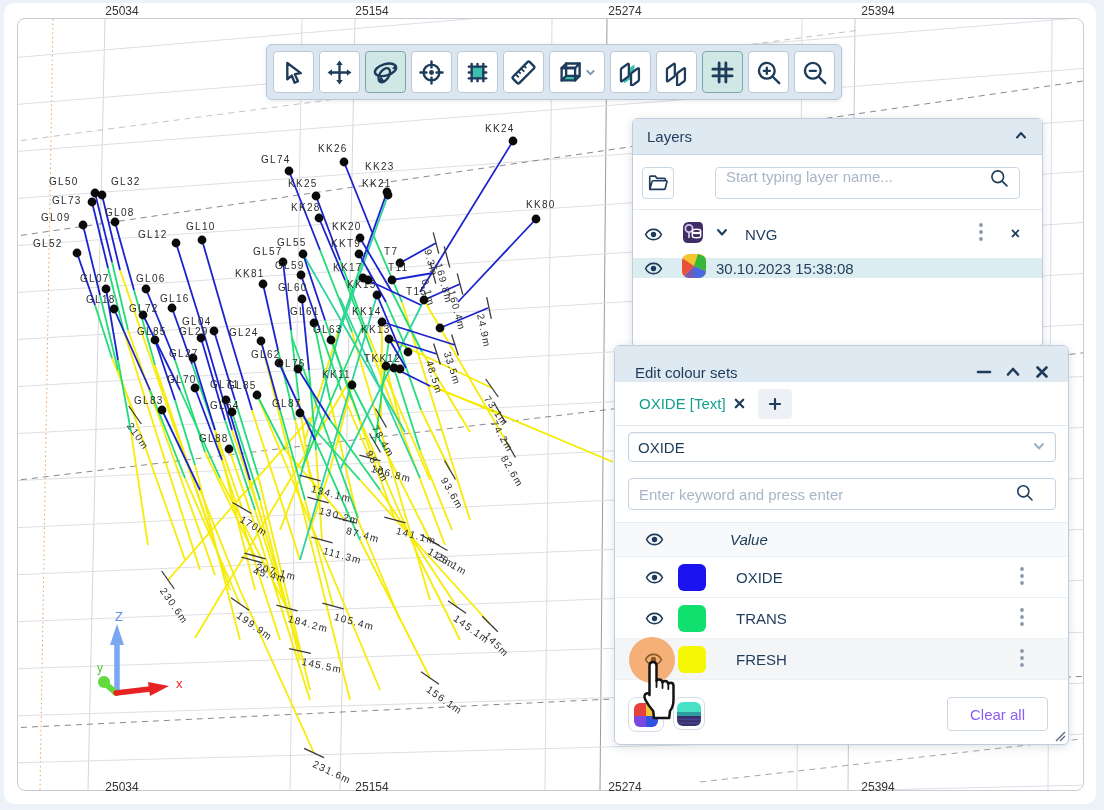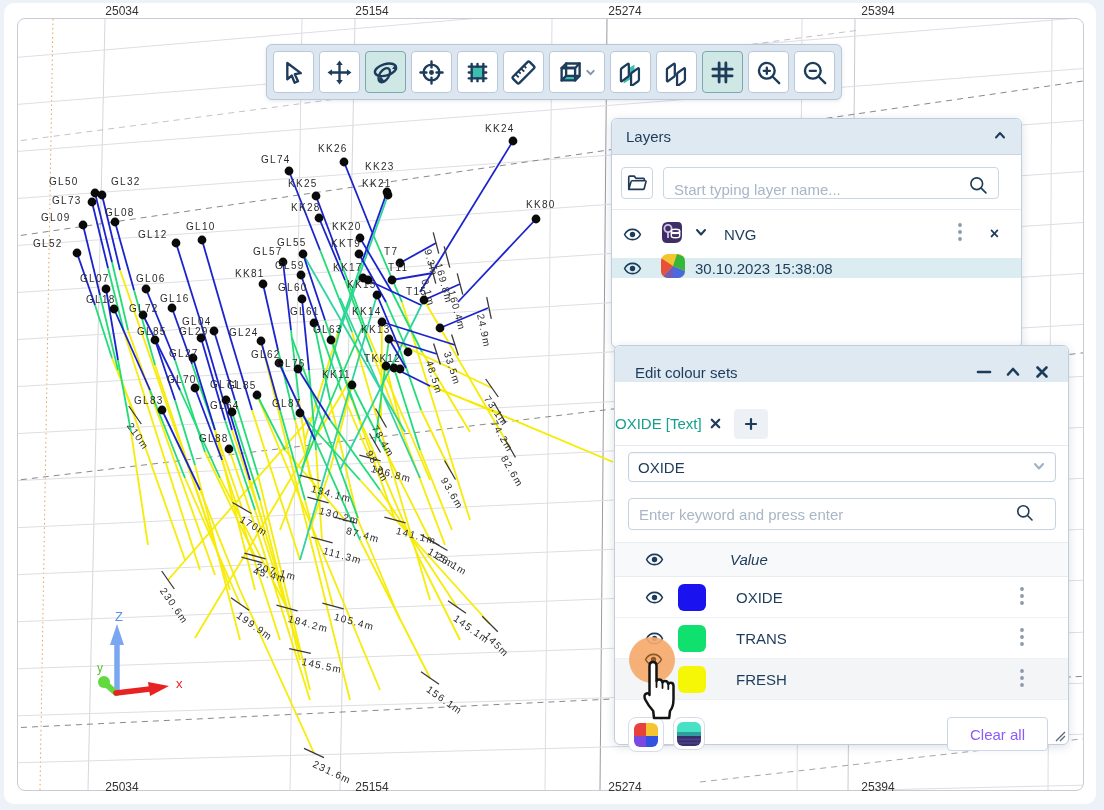--- a/index.html
+++ b/index.html
@@ -2,30 +2,30 @@
 <html><head><meta charset="utf-8"><title>3D View</title><style>
 * { margin:0; padding:0; box-sizing:border-box; }
 body { width:1104px; height:810px; background:#edf2f9; font-family:"Liberation Sans", sans-serif; overflow:hidden; position:relative; }
 .shell { position:absolute; left:4px; top:3px; width:1092px; height:801px; background:#fff; border-radius:10px; }
 .canvas { position:absolute; left:17px; top:18px; width:1067px; height:773px; border:1px solid #c8ccd4; border-radius:8px; background:#fff; }
 .toolbar { position:absolute; left:266px; top:44px; width:576px; height:56px; background:#dce6f0; border:1px solid #b9c7d7; border-radius:6px; display:flex; align-items:center; padding:0 6px; gap:5px; box-shadow:0 1px 4px rgba(30,50,80,.12); z-index:20; }
 .tbtn { height:42px; display:flex; align-items:center; justify-content:center; background:#fff; border:1px solid #b9c9d9; border-radius:4px; }
 .tbtn.hl { background:#cfe7e5; border-color:#79aaa9; }
 .panel { position:absolute; background:#fff; border:1px solid #bfcddd; border-radius:6px; box-shadow:0 2px 10px rgba(30,50,80,.15); z-index:30; }
 .phead { height:36px; background:#dfe9f2; border-radius:6px 6px 0 0; display:flex; align-items:center; padding:0 14px; color:#1d3b5a; font-size:15px; border-bottom:1px solid #c8d6e4; }
-.layers { left:611px; top:118px; width:411px; height:230px; }
+.layers { left:632px; top:118px; width:411px; height:230px; }
 .lsearch { display:flex; gap:10px; padding:12px 22px 10px 9px; border-bottom:1px solid #e4eaf1; }
 .fbtn { width:32px; height:32px; border:1px solid #c9d6e4; border-radius:4px; display:flex; align-items:center; justify-content:center; }
-.linput { flex:1; height:32px; border:1px solid #c9d6e4; border-radius:4px; display:flex; align-items:flex-end; padding:0 10px; color:#a8b6c6; font-size:15px; }
+.linput { flex:1; height:32px; border:1px solid #c9d6e4; border-radius:4px; display:flex; align-items:flex-start; padding:0 10px; color:#a8b6c6; font-size:15px;margin-left:31px; }
 .lrow { height:48px; display:flex; align-items:center; padding:0 22px 0 11px; }
 .lrow.hl2 { background:#dcedf1; height:20px; }
 .dlg { left:614px; top:345px; width:455px; height:400px; }
 .dhead { height:36px; background:#dfe9f2; border-radius:6px 6px 0 0; display:flex; align-items:center; padding:16px 0 0 20px; color:#1d3b5a; font-size:15px; }
 .dbtns { margin-left:auto; display:flex; align-items:center; padding-right:18px; }
-.tabrow { height:44px; display:flex; align-items:center; padding:0 0; border-bottom:1px solid #e4eaf1;margin-top:20px; }
+.tabrow { height:44px; display:flex; align-items:center; padding:0 24px; border-bottom:1px solid #e4eaf1; }
 .selrow { display:flex; gap:8px; padding:6px 12px 0 13px; }
 .sel { flex:1; height:30px; border:1px solid #c5d2e2; border-radius:4px; display:flex; align-items:center; padding:0 9px; color:#1d3b5a; font-size:15px; box-shadow:inset 0 1px 2px rgba(30,50,80,.06); }
 .dsearch { margin:16px 12px 0 13px; height:32px; border:1px solid #c5d2e2; border-radius:4px; display:flex; align-items:center; padding:0 21px 0 10px; color:#a8b6c6; font-size:15px; }
 .vhead { margin-top:12px; height:35px; background:#f7f9fb; border-top:1px solid #e8edf2; border-bottom:1px solid #e8edf2; display:flex; align-items:center; padding:0 43px 0 30px; color:#1d3b5a; font-size:15px;font-style:italic; }
 .vrow { height:41px; display:flex; align-items:center; padding:0 43px 0 30px; border-bottom:1px solid #eef1f4; color:#1d3b5a; font-size:15px; }
 .sw { width:28px; height:27px; border-radius:6px; margin-left:14px; }
 .dfoot { display:flex; align-items:flex-start; padding:17px 12px 0 13px; }
 .pbtn { width:36px; height:35px; border:1px solid #d4dde8; border-radius:8px; display:flex; align-items:center; justify-content:center; margin-right:9px; background:#fff; }
 .clear { margin-left:auto; margin-right:8px; width:101px; height:34px; border:1px solid #ccd7e4; border-radius:4px; display:flex; align-items:center; justify-content:center; color:#8b5cf6; font-size:15px; background:#fff; }
 .hlc { position:absolute; left:629px; top:637px; width:46px; height:46px; border-radius:50%; background:#f5a96d; opacity:.92; z-index:50; }

